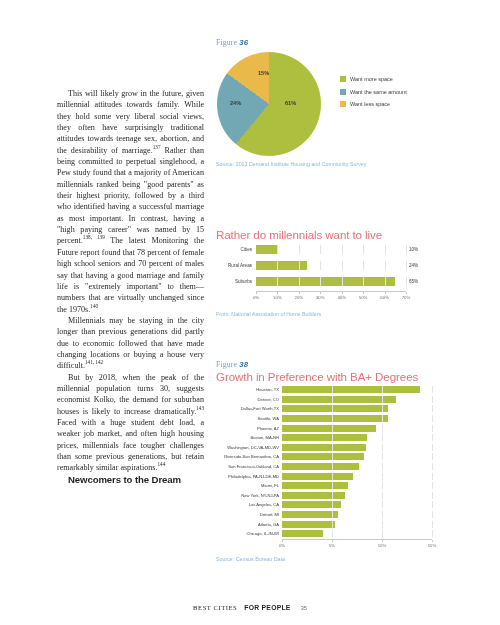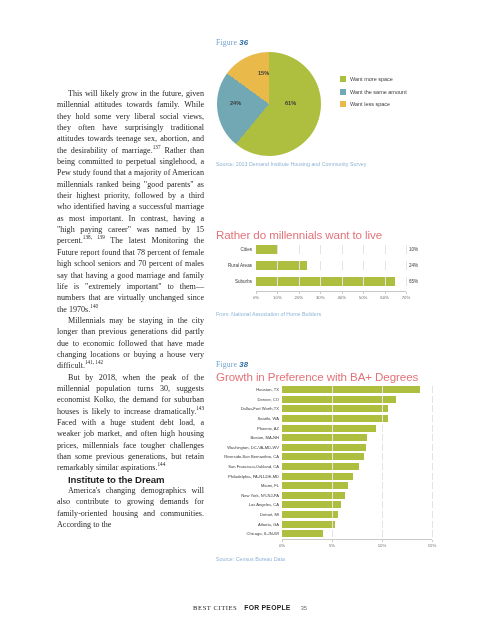--- a/index.html
+++ b/index.html
@@ -147,23 +147,22 @@
 
 <div class="page">
 
   <div class="text-col">
     <p><span>This will likely grow in the future, given millennial attitudes towards family. While they hold some very liberal social views, they often have surprisingly traditional attitudes towards teenage sex, abortion, and the desirability of marriage.</span><sup>137</sup> <span>Rather than being committed to perpetual singlehood, a Pew study found that a majority of American millennials ranked being "good parents" as their highest priority, followed by a third who identified having a successful marriage as most important. In contrast, having a "high paying career" was named by 15 percent.</span><sup>138, 139</sup> <span>The latest Monitoring the Future report found that 78 percent of female high school seniors and 70 percent of males say that having a good marriage and family life is "extremely important" to them—numbers that are virtually unchanged since the 1970s.</span><sup>140</sup></p>
 
     <p><span>Millennials may be staying in the city longer than previous generations did partly due to economic followed that have made changing locations or buying a house very difficult.</span><sup>141, 142</sup></p>
 
     <p><span>But by 2018, when the peak of the millennial population turns 30, suggests economist Kolko, the demand for suburban houses is likely to increase dramatically.</span><sup>143</sup> <span>Faced with a huge student debt load, a weaker job market, and often high housing prices, millennials face tougher challenges than some previous generations, but retain remarkably similar aspirations.</span><sup>144</sup></p>
 
-    <p class="section-head">Institute to the Dream</p>
-
-    <p>America's changing demographics will also contribute to growing demands for family-oriented housing and communities. According to the</p>
+    <p class="section-head">Newcomers to the Dream</p>
+
   </div>
 
   <div class="fig-col">
 
     <div class="figure" style="top:38px;">
       <div class="fig-num">
         <span>Figure</span>
         <b>36</b>
       </div>
 

